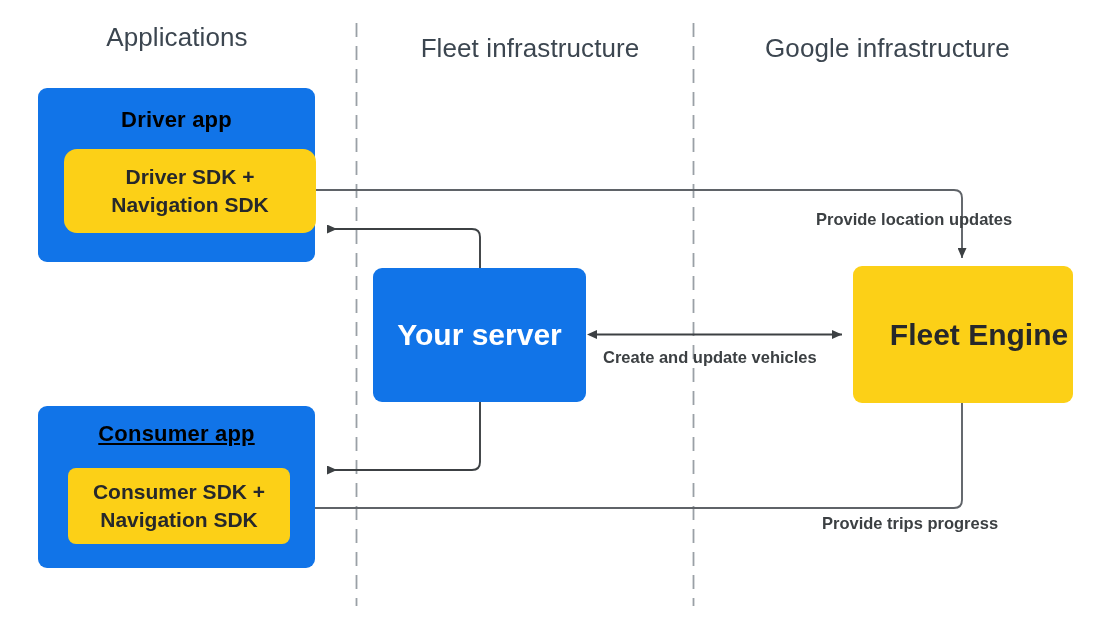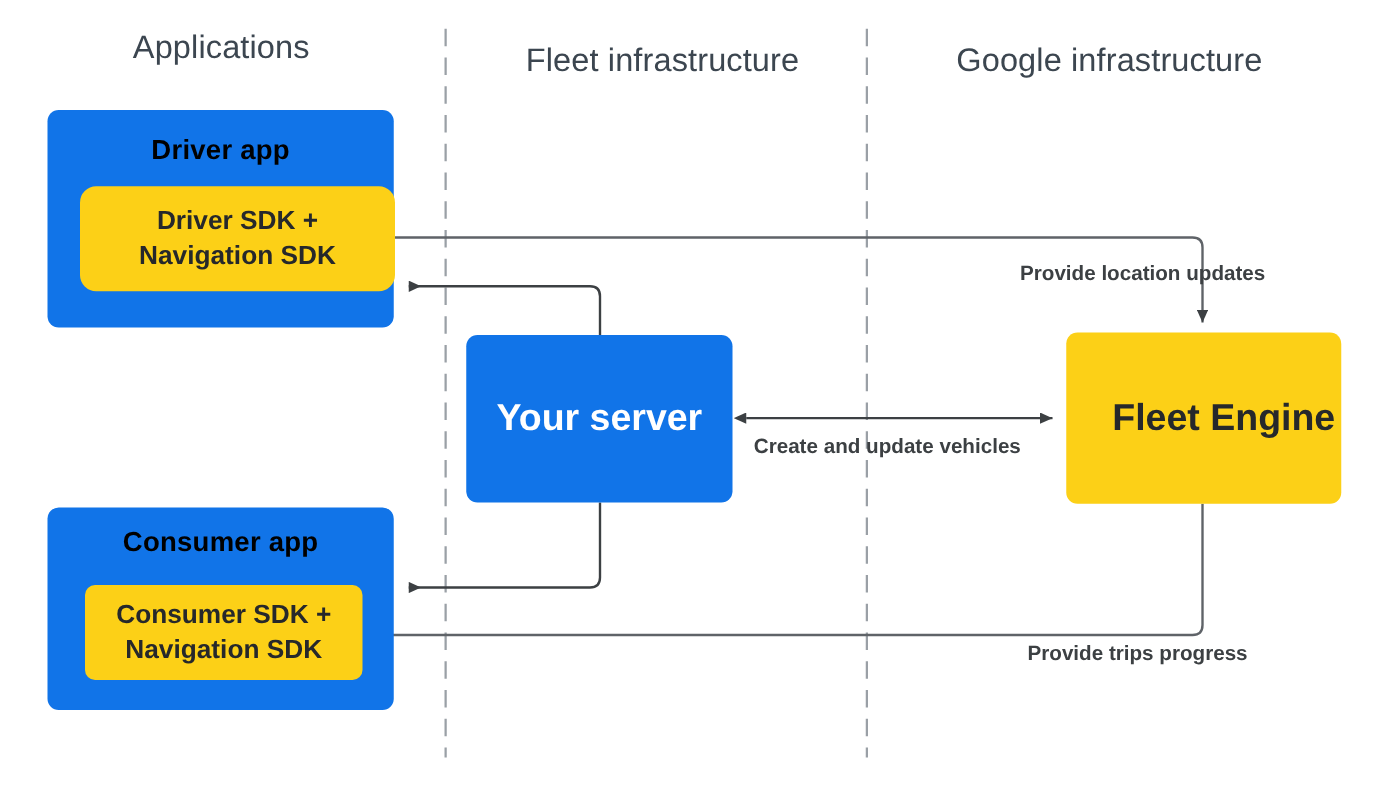--- a/index.html
+++ b/index.html
@@ -134,21 +134,21 @@
     <div class="node-title" style="margin-top:19px;">Driver app</div>
   </div>
   <div class="sdk-box" style="left:64px; top:149px; width:252px; height:84px;border-radius:13px;">
     <div>
       <div>Driver SDK +</div>
       <div>Navigation SDK</div>
     </div>
   </div>
 
   <div class="node blue" style="left:38px; top:406px; width:277px; height:162px;">
-    <div class="node-title" style="margin-top:15px;">Consumer app</div>
+    <div class="node-title" style="margin-top:15px;text-decoration:underline;">Consumer app</div>
   </div>
   <div class="sdk-box" style="left:68px; top:468px; width:222px; height:76px;">
     <div>
       <div>Consumer SDK +</div>
       <div>Navigation SDK</div>
     </div>
   </div>
 
   <div class="node blue" style="left:373px; top:268px; width:213px; height:134px;">
     <div class="center-label">Your server</div>

